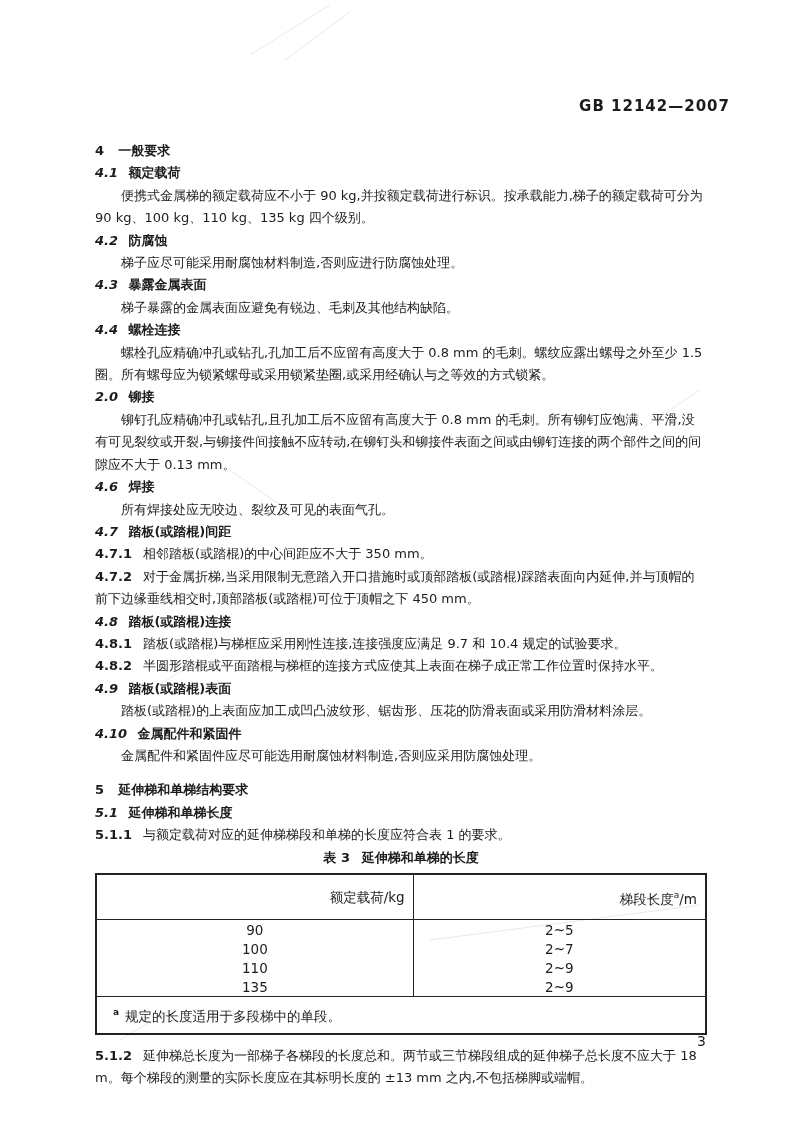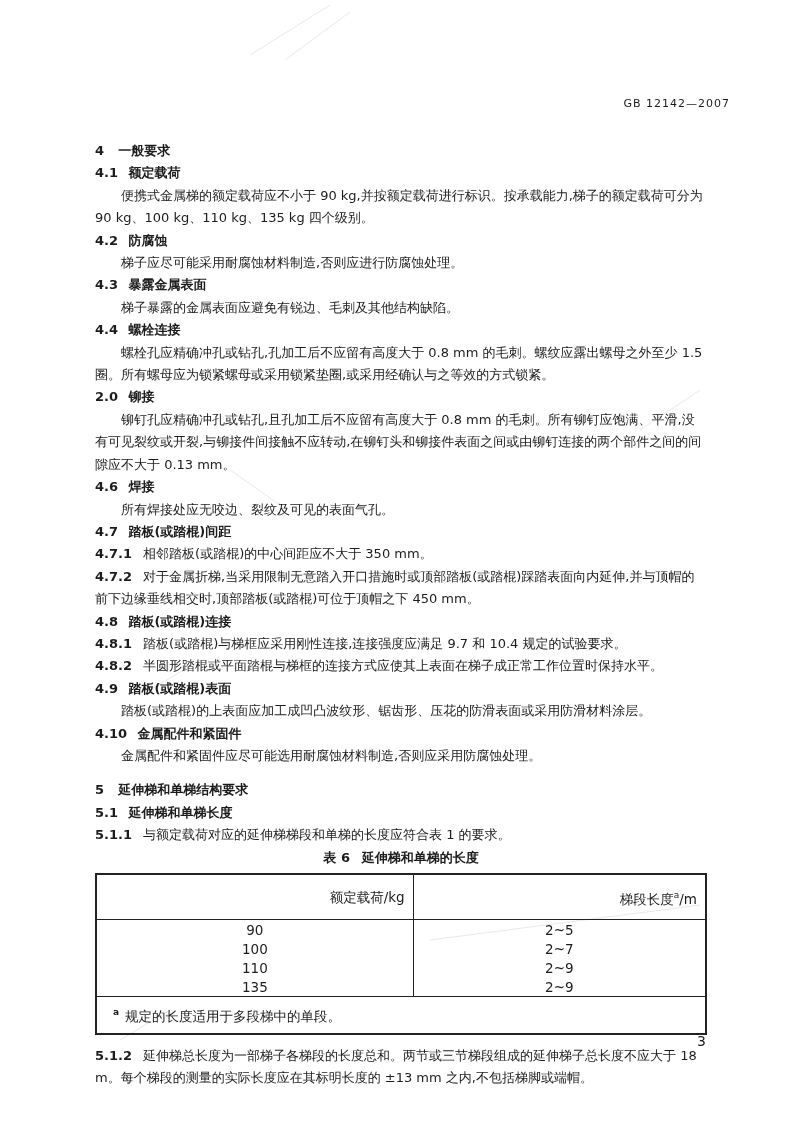--- a/index.html
+++ b/index.html
@@ -4,32 +4,32 @@
 <style>
   html,body{margin:0;padding:0;}
   body{
     width:794px;height:1123px;position:relative;background:#ffffff;
     font-family:"DejaVu Sans","Liberation Sans",sans-serif;
     color:#1c1c1c;overflow:hidden;
   }
   .page{position:absolute;inset:0;}
   .doc-header{
     position:absolute;top:97px;right:64px;
-    font-size:11px;font-weight:normal;letter-spacing:1px;
+    font-size:15px;font-weight:bold;letter-spacing:1px;
   }
   .content{
     position:absolute;left:95px;top:140px;width:612px;
     font-size:15px;line-height:22.4px;
   }
   .content p,.content h2,.content h3{margin:0;padding:0;font-size:13px;}
   .h1{font-weight:bold;margin:0 0 11px 0;}
   .h1.later{margin-top:12px;}
   .h1 .no{margin-right:1.1em;}
   .h2{font-weight:bold;}
-  .h2 .no{margin-right:0.8em;}
+  .h2 .no{margin-right:0.8em;font-style:italic;}
   .p{text-indent:2em;}
   .clause .no{font-weight:bold;margin-right:0.85em;}
   .tbl-caption{
     text-align:center;font-weight:bold;margin-top:1px;
   }
   .tbl-caption .no{margin-right:0.9em;}
   table.std{
     width:100%;border-collapse:collapse;margin-top:4px;
     font-size:13.5px;line-height:18px;
   }
@@ -105,21 +105,21 @@
     <p class="p">踏板(或踏棍)的上表面应加工成凹凸波纹形、锯齿形、压花的防滑表面或采用防滑材料涂层。</p>
 
     <h3 class="h2"><span class="no">4.10</span><span>金属配件和紧固件</span></h3>
     <p class="p">金属配件和紧固件应尽可能选用耐腐蚀材料制造,否则应采用防腐蚀处理。</p>
 
     <h2 class="h1 later"><span class="no">5</span><span>延伸梯和单梯结构要求</span></h2>
 
     <h3 class="h2"><span class="no">5.1</span><span>延伸梯和单梯长度</span></h3>
     <p class="clause"><span class="no">5.1.1</span><span>与额定载荷对应的延伸梯梯段和单梯的长度应符合表 1 的要求。</span></p>
 
-    <p class="tbl-caption"><span class="no">表 6</span><span>延伸梯和单梯的长度</span></p>
+    <p class="tbl-caption"><span class="no">表 3</span><span>延伸梯和单梯的长度</span></p>
 
     <table class="std">
       <thead>
         <tr>
           <th class="col-left">额定载荷/kg</th>
           <th><span>梯段长度</span><sup>a</sup><span>/m</span></th>
         </tr>
       </thead>
       <tbody>
           <tr>

